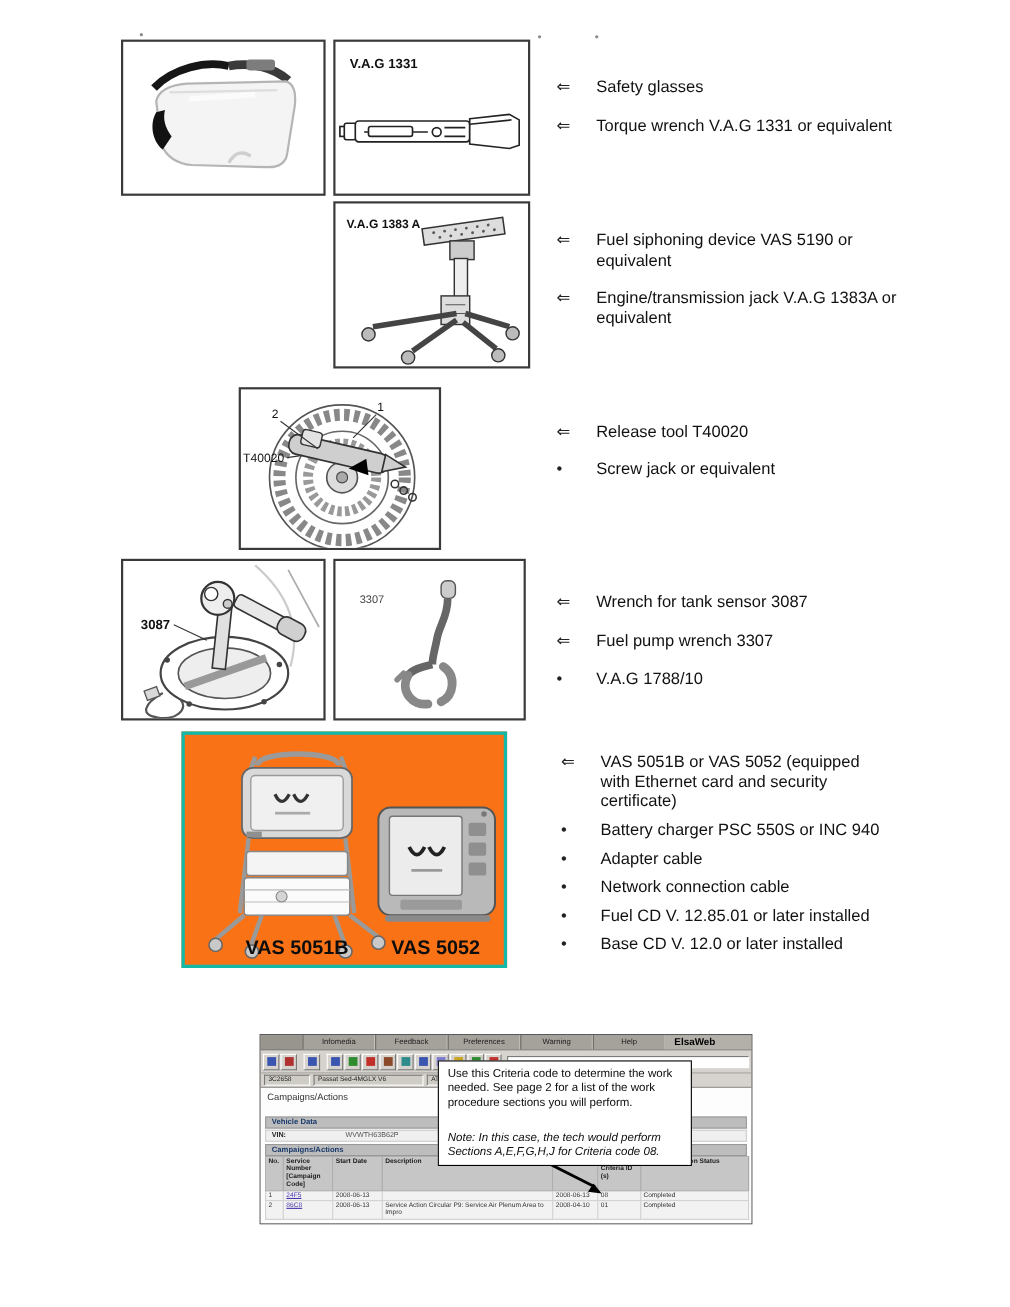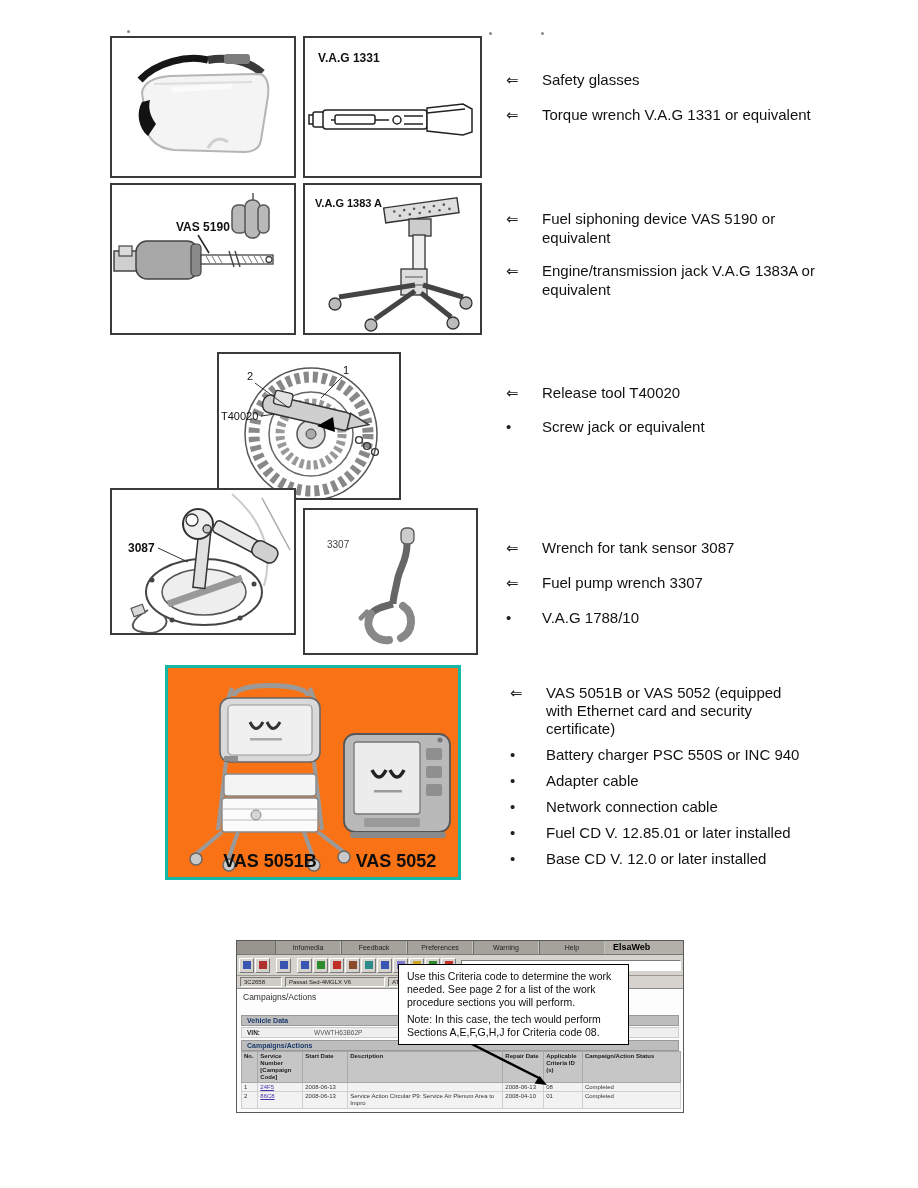--- a/index.html
+++ b/index.html
@@ -39,21 +39,21 @@
   .evin .vlab{position:absolute;left:5px;font-weight:bold;color:#222;}
   .evin .vval{position:absolute;left:72px;color:#555;}
   .etable{position:absolute;left:4px;top:62px;width:440px;border-collapse:collapse;table-layout:fixed;font-size:6px;line-height:1.15;}
   .etable th{background:#c6c6c6;color:#1a1a1a;font-weight:bold;text-align:left;vertical-align:top;
              border:1px solid #a8a8a8;padding:1px 2px;}
   .etable td{background:#f2f2f2;color:#333;vertical-align:top;border:1px solid #d0d0d0;padding:1px 2px;}
   .etable .lnk{color:#4433aa;text-decoration:underline;cursor:pointer;}
   .ecallout{position:absolute;left:161px;top:23px;width:231px;background:#fff;border:1px solid #000;
             padding:5px 8px;font-size:10.5px;line-height:13px;color:#0d0d0d;z-index:5;}
   .ecallout p{margin:0;}
-  .ecallout p + p{margin-top:4px;}
+  .ecallout p + p{margin-top:19px;font-style:italic;}
   .earrow{position:absolute;left:0;top:0;width:448px;height:173px;z-index:4;pointer-events:none;}
 </style>
 </head>
 <body>
 
 <div id="page">
 
   <span class="dot" style="left:127px;top:30px"></span>
   <span class="dot" style="left:489px;top:32px"></span>
   <span class="dot" style="left:541px;top:32px"></span>
@@ -93,40 +93,20 @@
     <div class="ti" style="margin-bottom:16px">
       <span class="mk">⇐</span>
       <span class="tx">Safety glasses</span>
     </div>
     <div class="ti">
       <span class="mk">⇐</span>
       <span class="tx">Torque wrench V.A.G 1331 or equivalent</span>
     </div>
   </div>
 
-  <div class="figbox" style="left:110px;top:183px;width:186px;height:152px">
-    <svg viewBox="0 0 182 148">
-      <text x="64" y="46" font-size="12" font-weight="bold" fill="#111">VAS 5190</text>
-      <line x1="86" y1="50" x2="97" y2="68" stroke="#222" stroke-width="1.5"></line>
-      <g fill="#b9b9b9" stroke="#555" stroke-width="1.5">
-        <rect x="120" y="20" width="15" height="28" rx="6"></rect>
-        <rect x="133" y="15" width="15" height="38" rx="7"></rect>
-        <rect x="146" y="20" width="11" height="28" rx="5"></rect>
-        <line x1="141" y1="8" x2="141" y2="15"></line>
-      </g>
-      <rect x="2" y="66" width="26" height="20" fill="#cfcfcf" stroke="#444" stroke-width="1.5"></rect>
-      <rect x="7" y="61" width="13" height="10" fill="#dcdcdc" stroke="#444" stroke-width="1.2"></rect>
-      <rect x="24" y="56" width="62" height="38" rx="11" fill="#a8a8a8" stroke="#444" stroke-width="1.5"></rect>
-      <rect x="79" y="59" width="10" height="32" rx="4" fill="#8a8a8a" stroke="#444" stroke-width="1.2"></rect>
-      <rect x="89" y="70" width="72" height="9" fill="#fff" stroke="#444" stroke-width="1.3"></rect>
-      <path d="M94 71 l4 7 M100 71 l4 7 M106 71 l4 7 M130 71 l4 7 M136 71 l4 7 M142 71 l4 7 M148 71 l4 7" stroke="#777" stroke-width="1" fill="none"></path>
-      <path d="M117 66 l5 16 M123 66 l5 16" stroke="#444" stroke-width="1.4" fill="none"></path>
-      <circle cx="157" cy="74.5" r="3" fill="none" stroke="#444" stroke-width="1.3"></circle>
-    </svg>
-  </div>
 
   <div class="figbox" style="left:303px;top:183px;width:179px;height:152px">
     <svg viewBox="0 0 175 148">
       <text x="10" y="22" font-size="11" font-weight="bold" fill="#111">V.A.G 1383 A</text>
       <g transform="rotate(-8 115 30)">
         <rect x="80" y="18" width="74" height="15" fill="#ddd" stroke="#333" stroke-width="1.4"></rect>
         <circle cx="90" cy="23" r="1.3" fill="#555"></circle>
           <circle cx="100" cy="23" r="1.3" fill="#555"></circle>
         <circle cx="110" cy="23" r="1.3" fill="#555"></circle>
           <circle cx="120" cy="23" r="1.3" fill="#555"></circle>
@@ -202,21 +182,21 @@
     <div class="ti" style="margin-bottom:15px">
       <span class="mk">⇐</span>
       <span class="tx">Release tool T40020</span>
     </div>
     <div class="ti">
       <span class="mk">•</span>
       <span class="tx">Screw jack or equivalent</span>
     </div>
   </div>
 
-  <div class="figbox" style="left:110px;top:488px;width:186px;height:147px">
+  <div class="figbox" style="left:110px;top:508px;width:186px;height:147px">
     <svg viewBox="0 0 182 143">
       <path d="M120 4 C150 30 162 60 152 96" stroke="#cccccc" stroke-width="2" fill="none"></path>
       <path d="M150 8 L178 60" stroke="#aaaaaa" stroke-width="1.5" fill="none"></path>
       <ellipse cx="92" cy="102" rx="58" ry="33" fill="#fff" stroke="#444" stroke-width="2"></ellipse>
       <ellipse cx="92" cy="102" rx="42" ry="23" fill="#eeeeee" stroke="#555" stroke-width="1.5"></ellipse>
       <circle cx="40" cy="90" r="2.5" fill="#444"></circle>
         <circle cx="142" cy="94" r="2.5" fill="#444"></circle>
       <circle cx="60" cy="130" r="2.5" fill="#444"></circle>
         <circle cx="128" cy="128" r="2.5" fill="#444"></circle>
       <path d="M56 114 L130 88" stroke="#999" stroke-width="7"></path>

